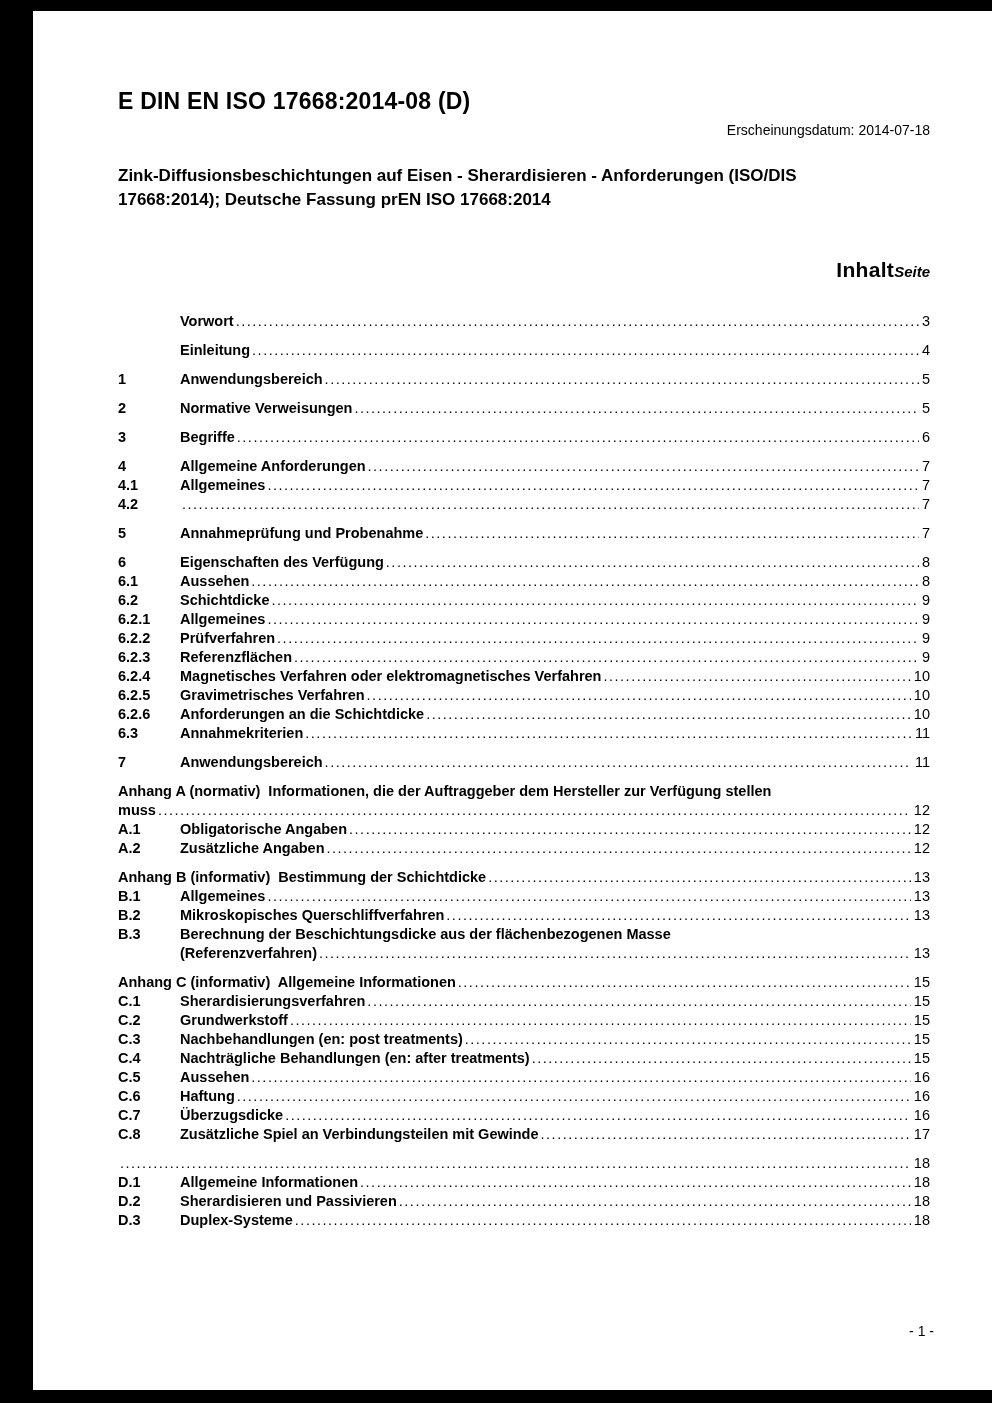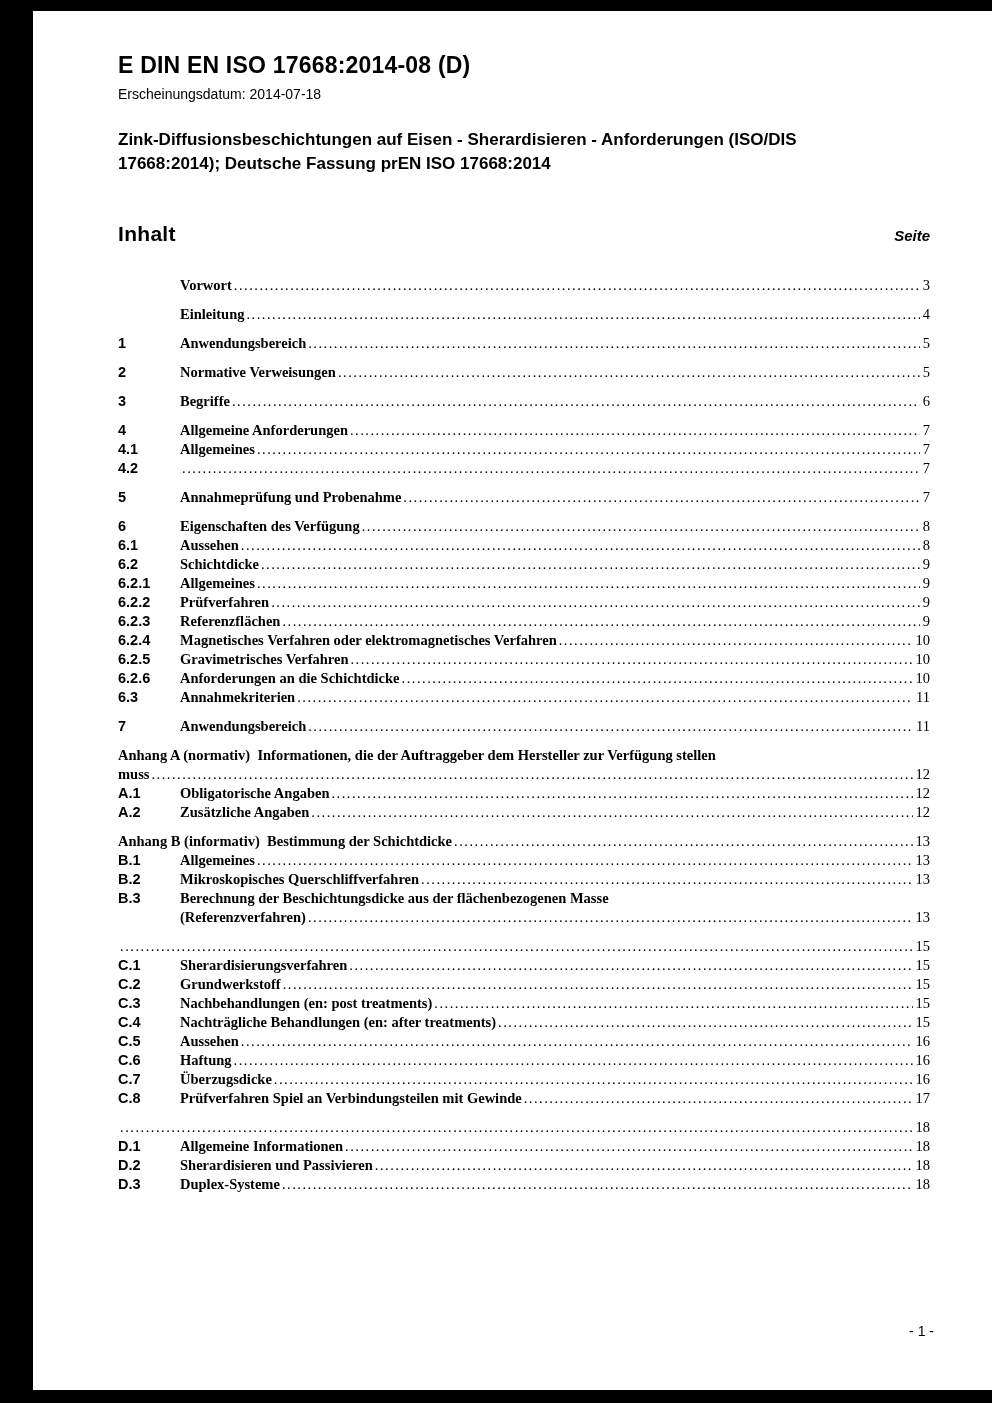--- a/index.html
+++ b/index.html
@@ -19,54 +19,55 @@
   .edge-bottom { bottom: 0; left: 0; width: 100%; height: 13px; }
 
   .content {
     position: absolute;
     left: 118px;
     right: 62px;
     top: 0;
   }
   .doc-title {
     margin: 0;
-    padding-top: 52px;
+    padding-top: 88px;
     font-size: 23px;
     font-weight: bold;
     letter-spacing: 0.2px;
   }
   .pub-date {
     margin-top: 7px;
     font-size: 14px;
+    text-align: right;
   }
   .doc-subject {
     margin-top: 26px;
     font-size: 17px;
     font-weight: bold;
     line-height: 24px;
   }
   .toc-header {
     margin-top: 46px;
     display: flex;
-    justify-content: space-between;
+    justify-content: flex-end;
     align-items: baseline;
   }
   .toc-heading { font-size: 21px; font-weight: bold; letter-spacing: 0.3px; }
   .toc-page-col { font-size: 15px; font-weight: bold; font-style: italic; }
 
   .toc-list { margin-top: 30px; }
   .toc-row {
     display: flex;
     font-size: 14.5px;
     font-weight: bold;
     line-height: 19px;
   }
   .toc-row.group { margin-top: 10px; }
   .toc-num { flex: 0 0 62px; }
-  .toc-body { flex: 1; min-width: 0; font-family: Liberation Serif, serif; }
+  .toc-body { flex: 1; min-width: 0; }
   .toc-line.last { display: flex; align-items: baseline; }
   .toc-text { white-space: nowrap; }
   .leader {
     flex: 1;
     overflow: hidden;
     white-space: nowrap;
     font-weight: normal;
     letter-spacing: 1.5px;
     margin: 0 3px 0 2px;
   }
@@ -369,20 +370,21 @@
             <div class="toc-line last">
               <span class="toc-text">(Referenzverfahren)</span>
               <span class="leader"></span>
               <span class="toc-page">13</span>
             </div>
           </div>
         </div>
         <div class="toc-row group full">
           <div class="toc-body">
             <div class="toc-line last">
+              <span class="toc-text">Anhang C (informativ)&nbsp; Allgemeine Informationen</span>
               <span class="leader"></span>
               <span class="toc-page">15</span>
             </div>
           </div>
         </div>
         <div class="toc-row">
           <span class="toc-num">C.1</span>
           <div class="toc-body">
             <div class="toc-line last">
               <span class="toc-text">Sherardisierungsverfahren</span>
@@ -448,21 +450,21 @@
               <span class="toc-text">Überzugsdicke</span>
               <span class="leader"></span>
               <span class="toc-page">16</span>
             </div>
           </div>
         </div>
         <div class="toc-row">
           <span class="toc-num">C.8</span>
           <div class="toc-body">
             <div class="toc-line last">
-              <span class="toc-text">Prüfverfahren Spiel an Verbindungsteilen mit Gewinde</span>
+              <span class="toc-text">Zusätzliche Spiel an Verbindungsteilen mit Gewinde</span>
               <span class="leader"></span>
               <span class="toc-page">17</span>
             </div>
           </div>
         </div>
         <div class="toc-row group full">
           <div class="toc-body">
             <div class="toc-line last">
               <span class="leader"></span>
               <span class="toc-page">18</span>

